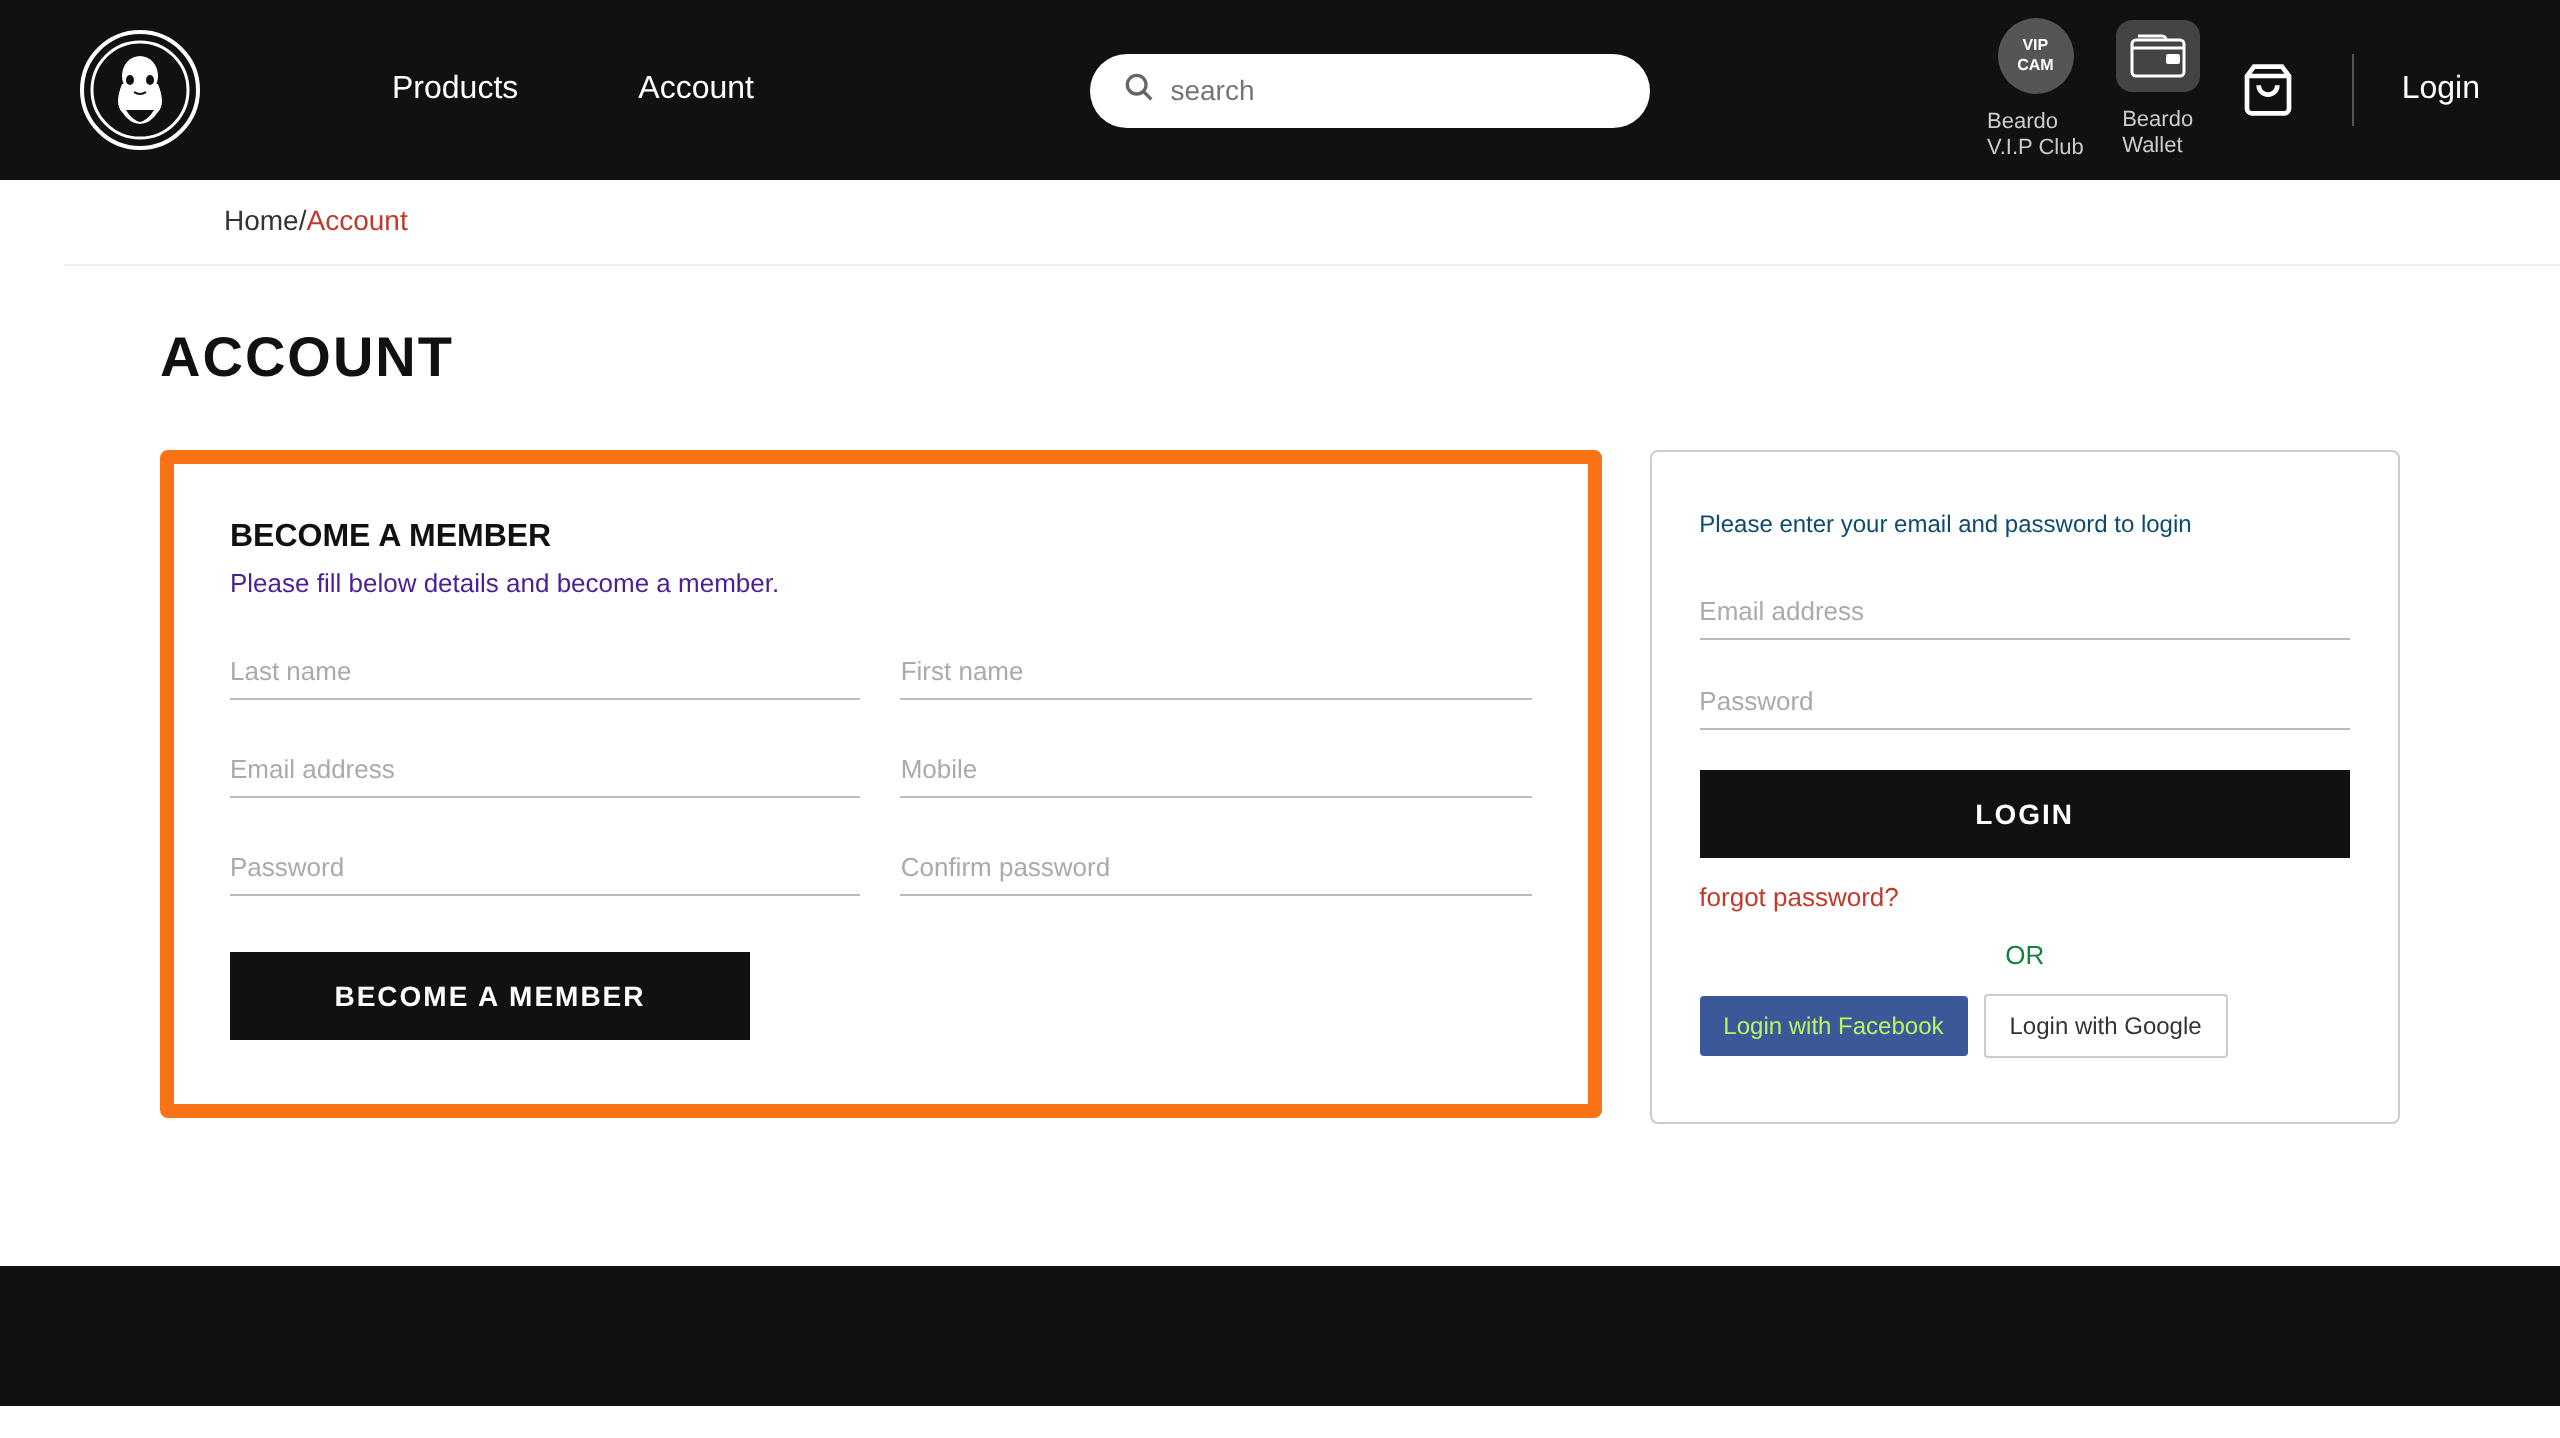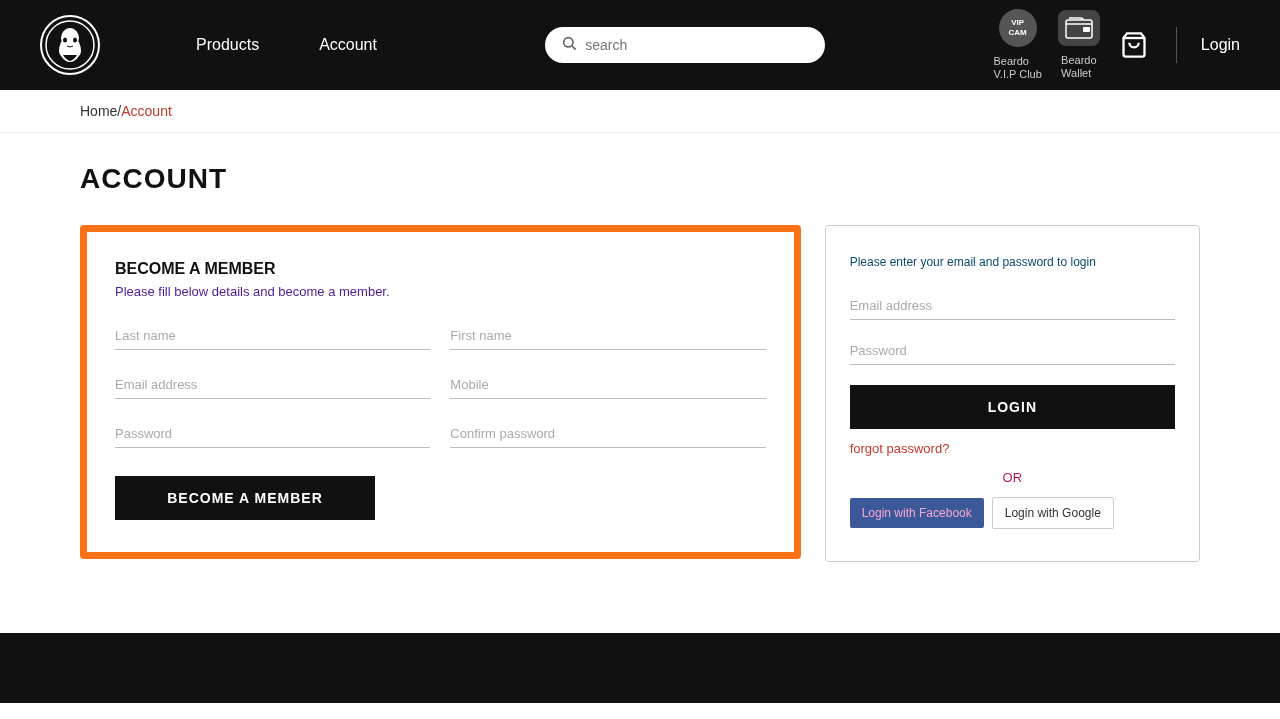--- a/index.html
+++ b/index.html
@@ -140,20 +140,21 @@
       text-decoration: none;
       font-size: 16px;
       cursor: pointer;
     }
 
     
     .breadcrumb-bar {
       padding: 12px 80px;
       background: #fff;
       border-bottom: 1px solid #eee;
+      margin-left: 32px;
     }
     .breadcrumb-text {
       font-size: 14px;
       color: #333;
     }
     .breadcrumb-link {
       color: #333;
       text-decoration: none;
     }
     .breadcrumb-current {
@@ -290,31 +291,31 @@
       color: #c0392b;
       font-size: 13px;
       cursor: pointer;
       text-decoration: none;
       display: block;
       margin-bottom: 14px;
     }
     .or-divider {
       text-align: center;
       font-size: 13px;
-      color: #be185d;
+      color: #15803d;
       margin-bottom: 12px;
     }
     .social-buttons {
       display: flex;
       gap: 8px;
       align-items: center;
     }
     .fb-btn {
       background: #3b5998;
-      color: #f9a8d4;
+      color: #bef264;
       border: none;
       padding: 8px 12px;
       font-size: 12px;
       cursor: pointer;
       border-radius: 2px;
       text-align: right;
     }
     .google-btn {
       background: #fff;
       color: #333;

